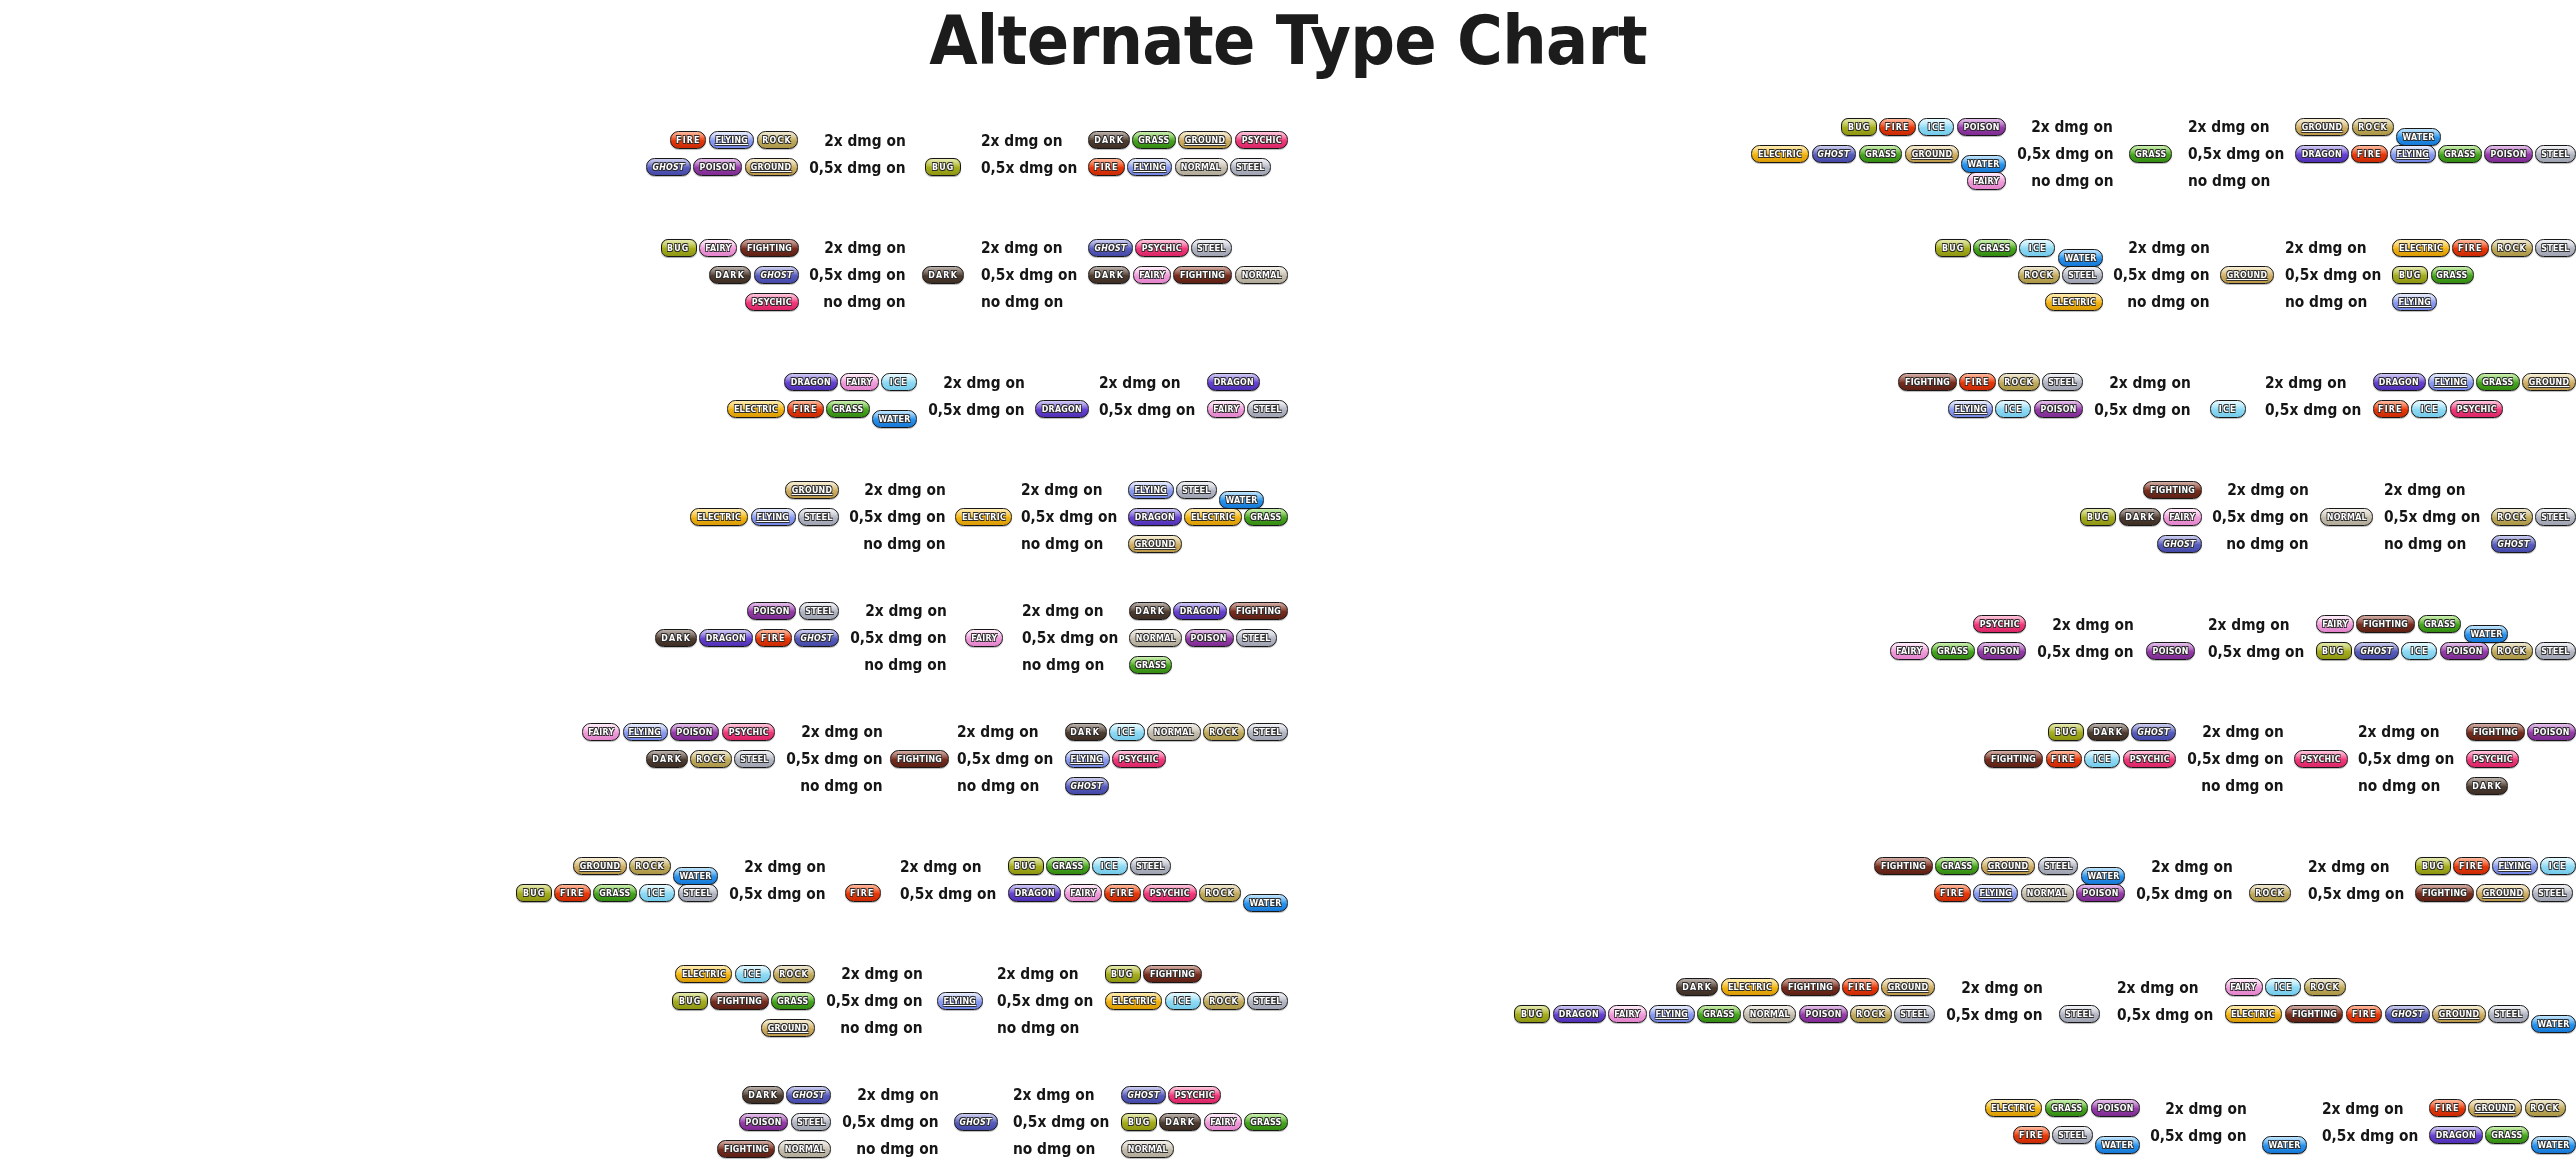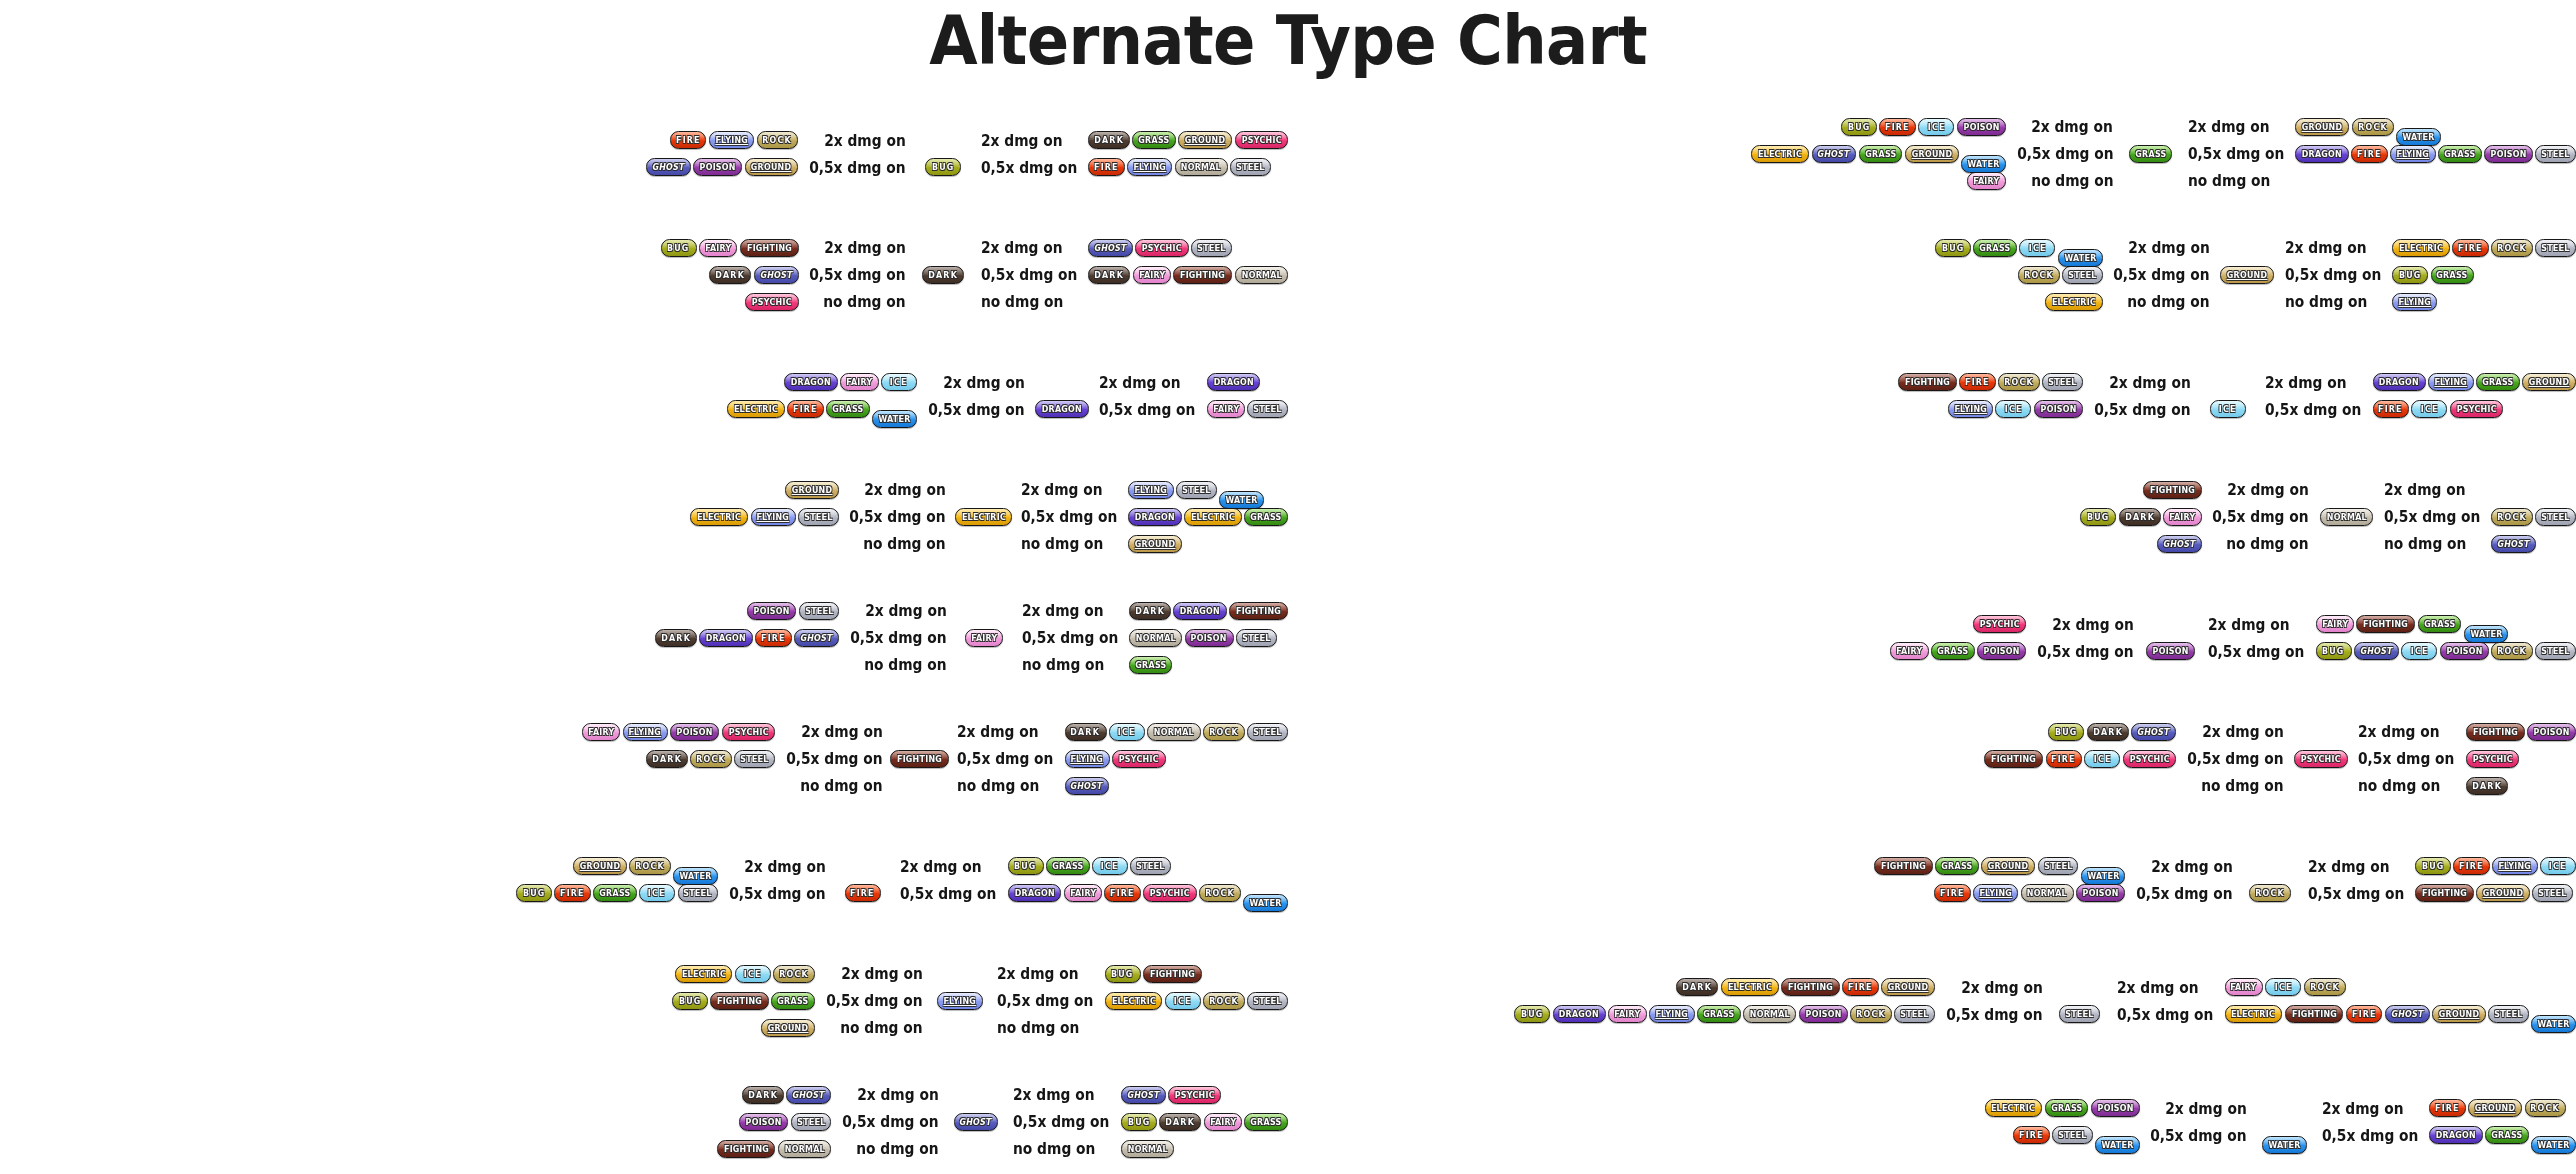--- a/index.html
+++ b/index.html
@@ -135,21 +135,21 @@
   .badge::before{
     content:"";
     position:absolute;
     left:0;right:0;top:0;height:48%;
     background:linear-gradient(to bottom, rgba(255,255,255,.55), rgba(255,255,255,.05));
     z-index:2;
     pointer-events:none;
     border-radius:7px 7px 0 0;
   }
   
-  .t-bug     {background:linear-gradient(to bottom,#c6cf53 0%,#a8b020 48%,#8e9612 100%);}
+  .t-bug     {background:linear-gradient(to bottom,#c6cf53 0%,#a8b020 48%,#8e9612 100%);border-radius:7px;}
   .t-dark    {background:linear-gradient(to bottom,#6f5a4d 0%,#523f33 48%,#3d2d23 100%);}
   .t-dragon  {background:linear-gradient(to bottom,#9a8ce8 0%,#6a46d6 48%,#4f2fb5 100%);}
   .t-electric{background:linear-gradient(to bottom,#ffd65c 0%,#f5b816 48%,#d99a05 100%);}
   .t-fairy   {background:linear-gradient(to bottom,#ffd7f2 0%,#f2a0dc 48%,#e282cb 100%);}
   .t-fighting{background:linear-gradient(to bottom,#a0503c 0%,#7b2f20 48%,#5d2014 100%);}
   .t-fire    {background:linear-gradient(to bottom,#ff6a2e 0%,#ec3a0a 48%,#c92a04 100%);}
   .t-flying  {background:linear-gradient(to bottom,#cfd8fb 0%,#8d9ef0 48%,#7386e6 100%);text-decoration:underline;}
   .t-ghost   {background:linear-gradient(to bottom,#9296dd 0%,#5a5fc0 48%,#4449a8 100%);font-style:italic;}
   .t-grass   {background:linear-gradient(to bottom,#8fdc55 0%,#4aaa20 48%,#338a12 100%);}
   .t-ground  {background:linear-gradient(to bottom,#ecd9a3 0%,#d3b36a 48%,#bb9848 100%);text-decoration:underline;}

